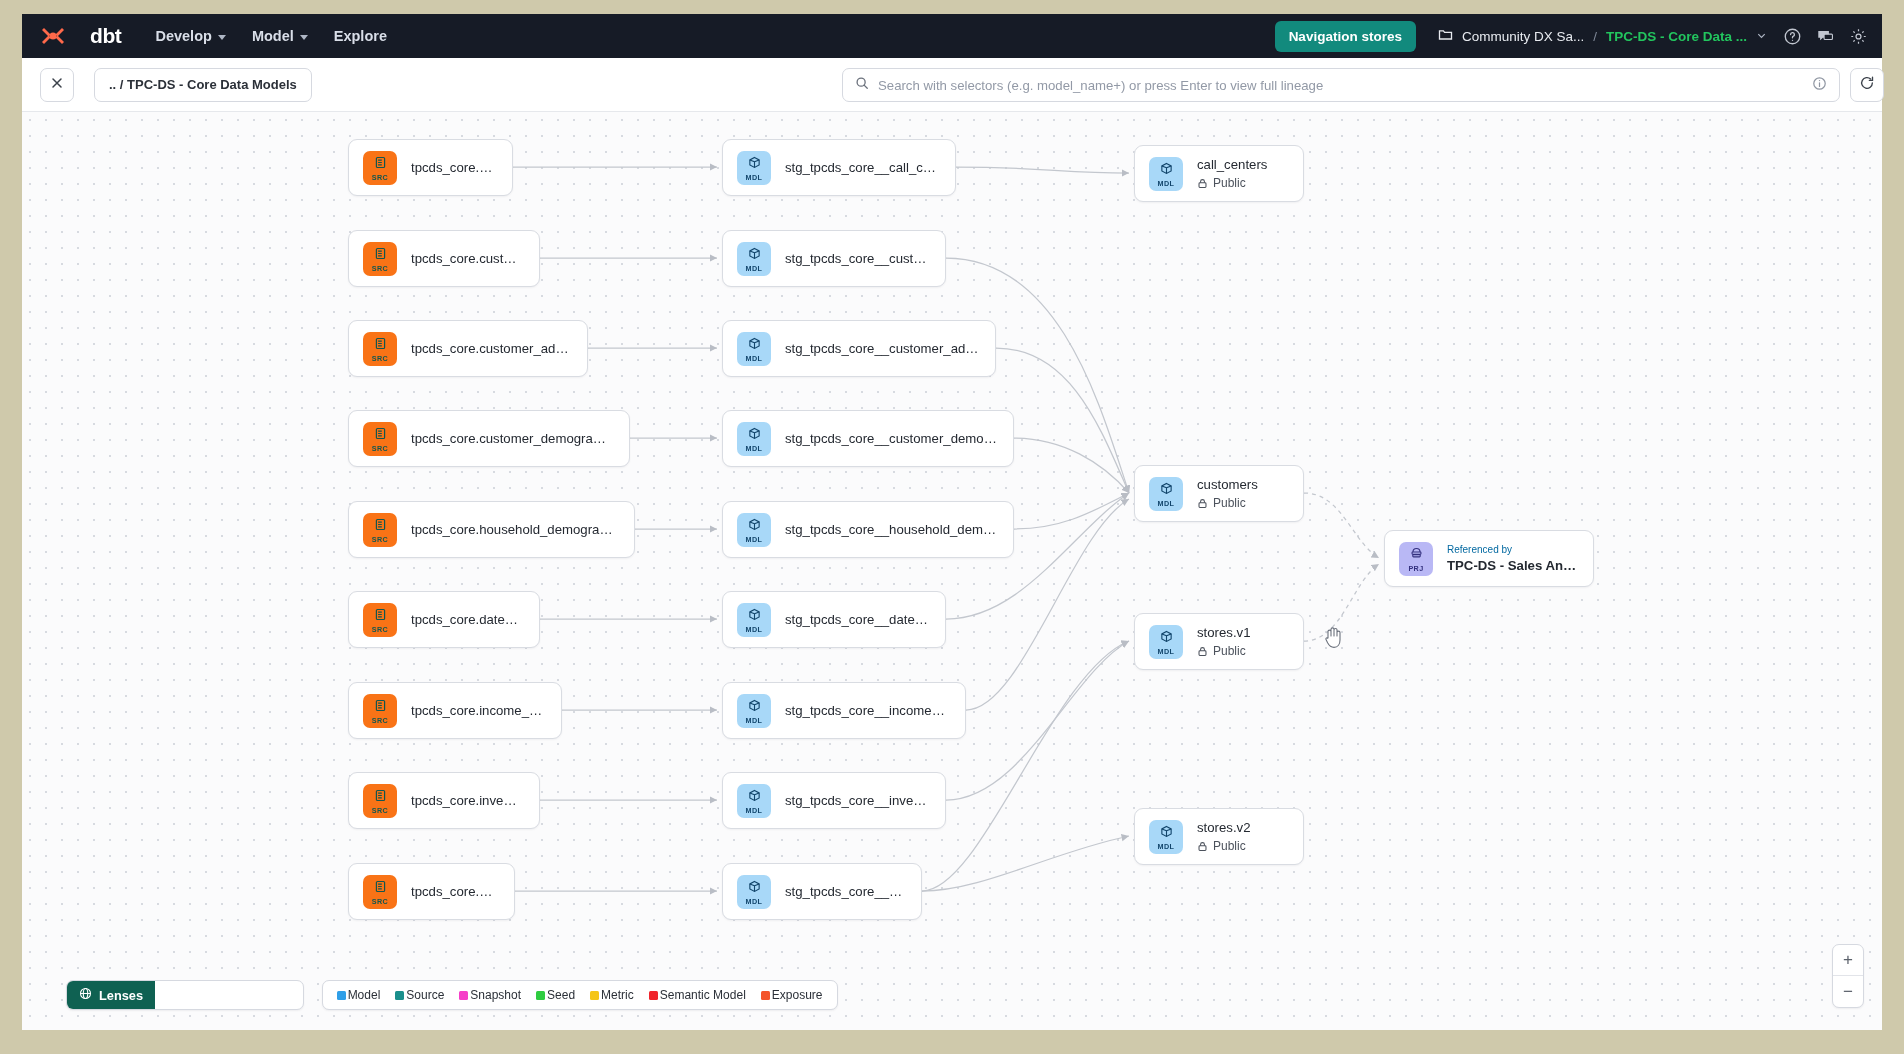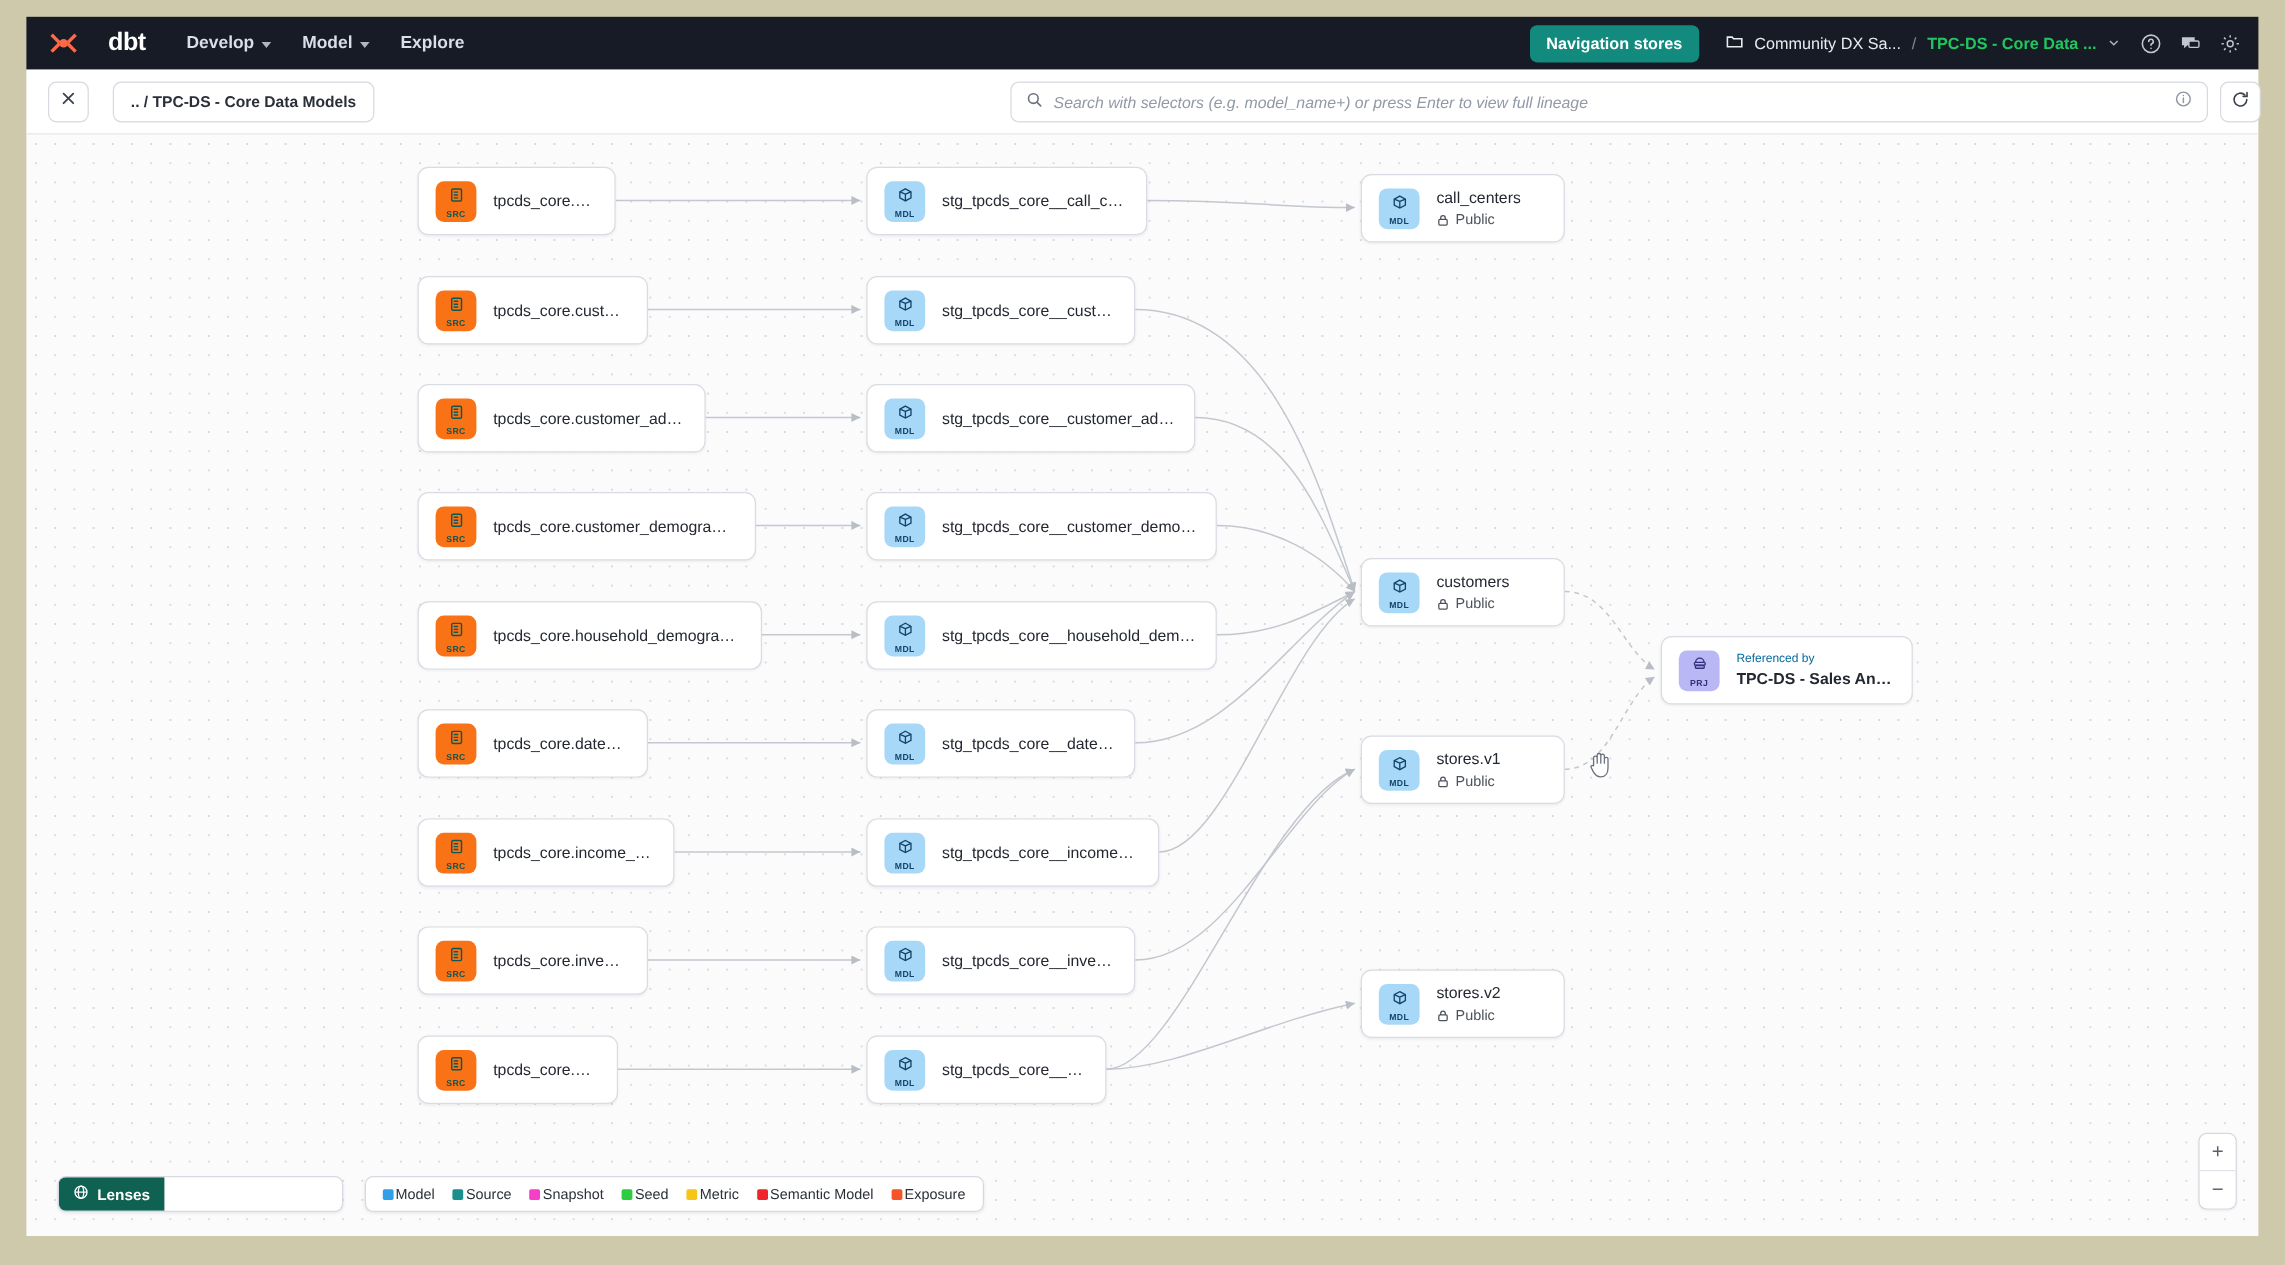--- a/index.html
+++ b/index.html
@@ -66,21 +66,21 @@
   }
   .search-wrap {
     position: absolute; left: 820px; top: 10px;
     width: 998px; height: 34px;
     border: 1px solid #d6d9e0; border-radius: 7px; background: #fff;
     display: flex; align-items: center; padding: 0 12px; gap: 9px;
   }
   .search-wrap input {
     flex: 1 1 auto; border: none; outline: none;
     font-family: "Liberation Sans", sans-serif;
-    font-size: 13.2px; color: #2b3038; background: transparent; font-style: italic;
+    font-size: 13.2px; color: #2b3038; background: transparent;
   }
   .search-wrap input::placeholder { color: #9299a6; }
   .refresh-btn {
     position: absolute; left: 1828px; top: 10px;
     width: 34px; height: 34px; border: 1px solid #d6d9e0; border-radius: 7px;
     background: #fff; display: flex; align-items: center; justify-content: center; cursor: pointer;
   }
 
   
   #canvas {
@@ -121,21 +121,21 @@
   }
   .node-sub {
     font-size: 12px; color: #4c525c; display: flex; align-items: center; gap: 5px; margin-top: 4px;
   }
   .node-sub .lock { display:flex; }
   .node-pre { font-size: 10px; color: #0369a1; }
   .node.two-line { align-items: center; }
 
   
   #bottombar {
-    position: absolute; left: 26px; bottom: 20px;
+    position: absolute; left: 44px; bottom: 20px;
     display: flex; align-items: center; gap: 18px;
     z-index: 5;
   }
   .lens-group {
     display: flex; align-items: stretch; height: 30px;
     border-radius: 7px; overflow: hidden;
     border: 1px solid #d6d9e0; background: #fff;
     box-shadow: 0 1px 2px rgba(16,24,40,0.06);
   }
   .lens-btn {

